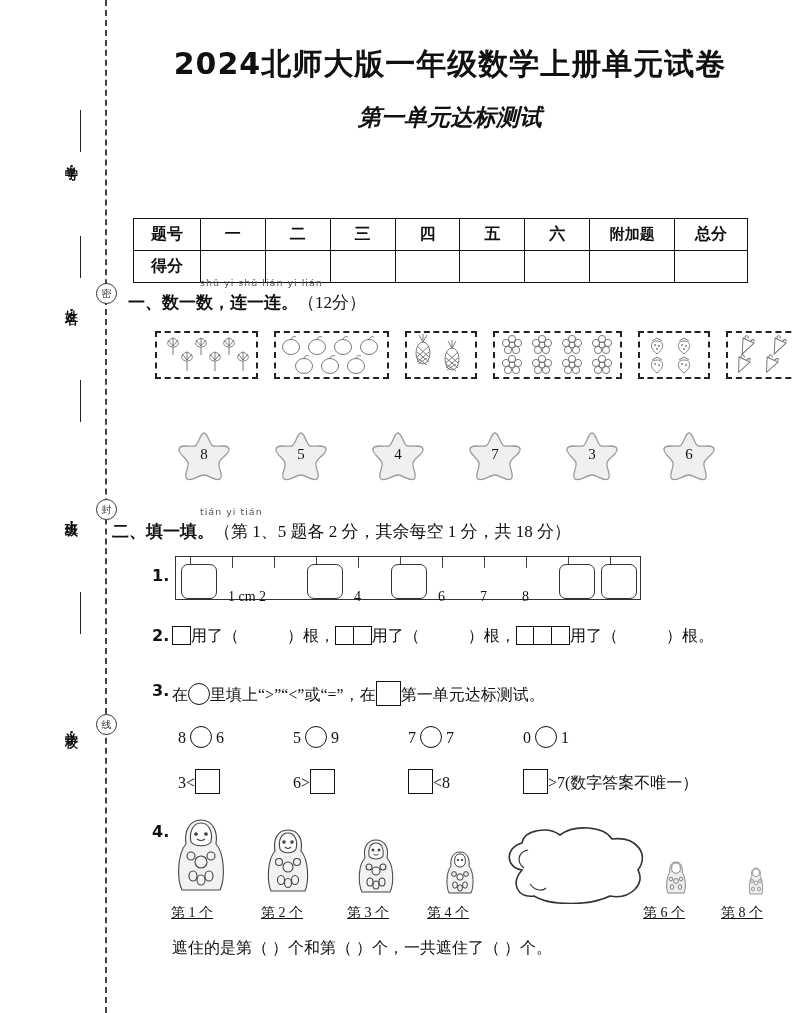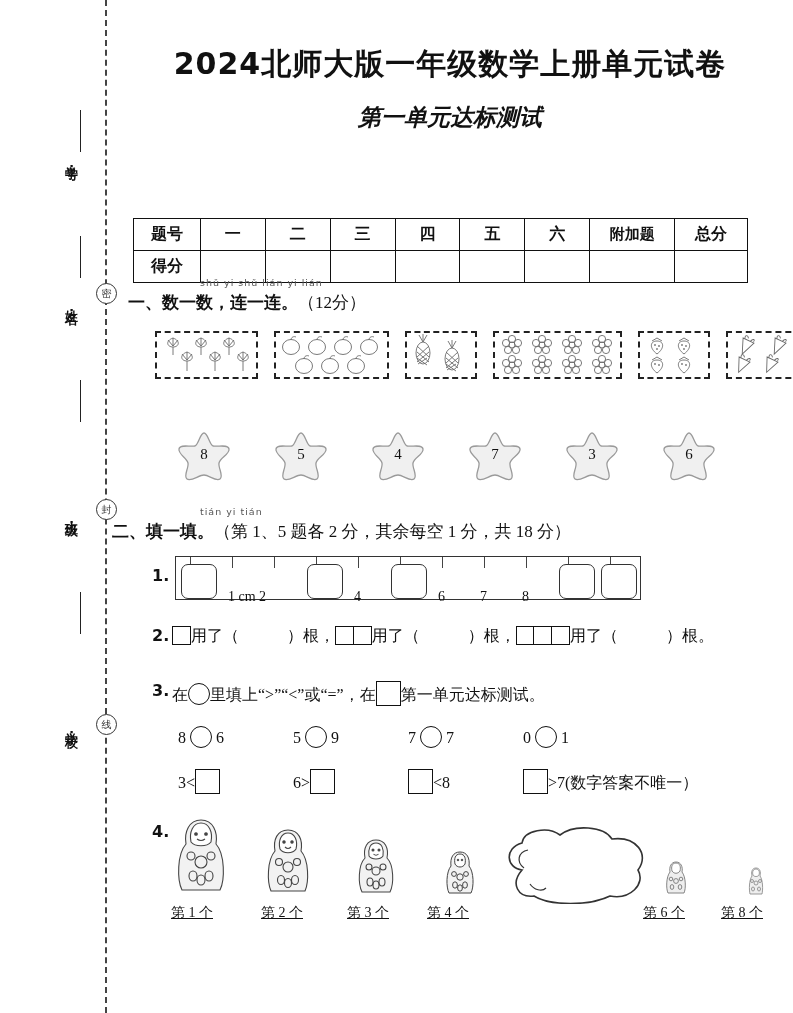--- a/index.html
+++ b/index.html
@@ -592,14 +592,15 @@
     </div>
 
     <div class="dolllbl" style="left:16px;">第 1 个</div>
     <div class="dolllbl" style="left:106px;">第 2 个</div>
     <div class="dolllbl" style="left:192px;">第 3 个</div>
     <div class="dolllbl" style="left:272px;">第 4 个</div>
     <div class="dolllbl" style="left:488px;">第 6 个</div>
     <div class="dolllbl" style="left:566px;">第 8 个</div>
   </div>
 
+  <div class="qline" style="left:172px;top:938px;">遮住的是第（      ）个和第（      ）个，一共遮住了（      ）个。</div>
 
 </div>
 
 </body></html>

